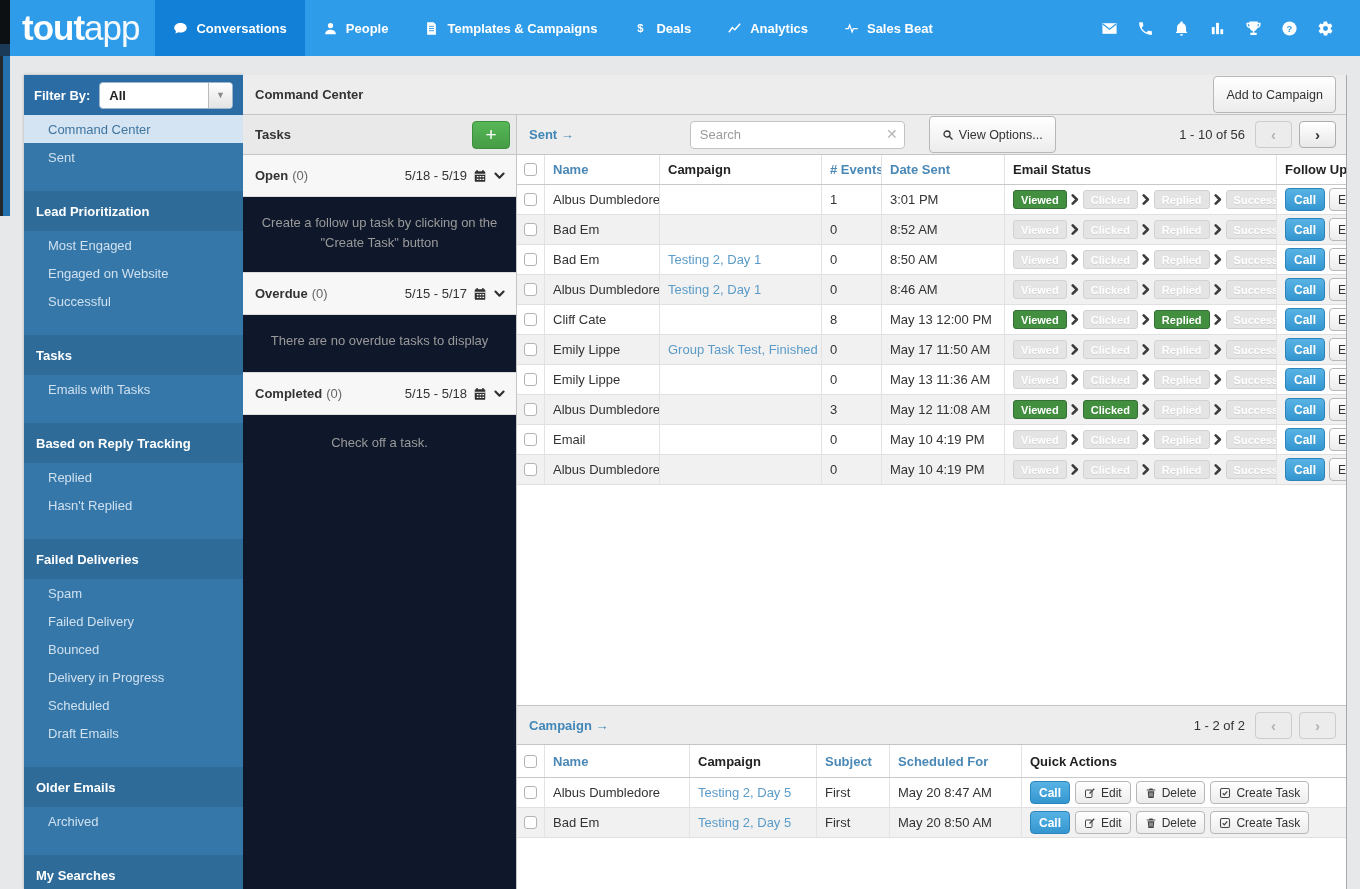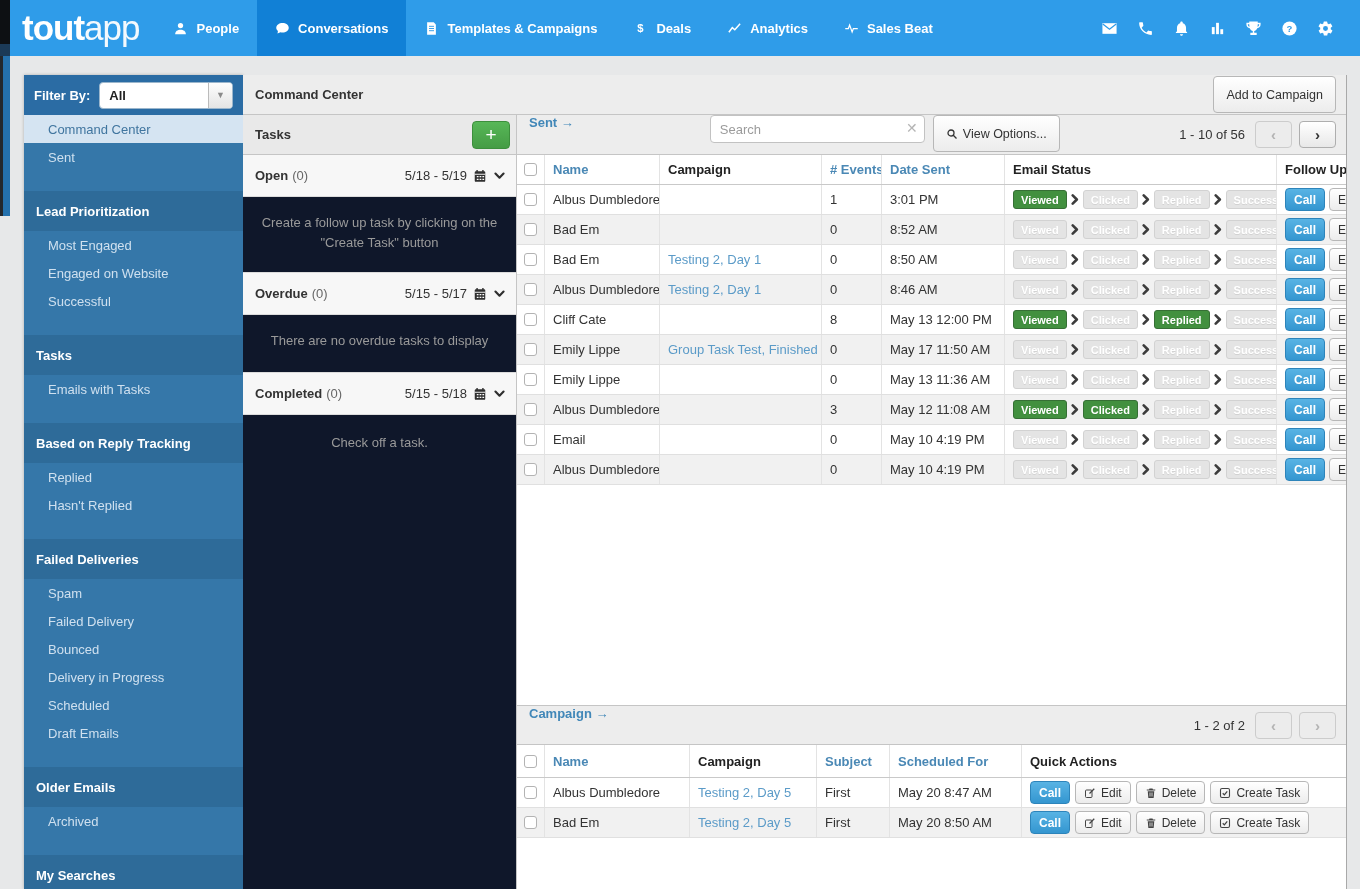--- a/index.html
+++ b/index.html
@@ -64,24 +64,24 @@
   .task-range{margin-left:auto;display:flex;align-items:center;gap:6px;color:#333;}
   .task-range .icon svg{width:14px;height:14px;display:block;color:#2f2f2f;}
   .task-range .chev svg{width:13px;height:13px;color:#2f2f2f;}
   .task-sec-body{background:#0f172a;color:#9a9a9a;text-align:center;padding:18px 16px 0;line-height:1.55;border-bottom:1px solid #dcdcdc;}
   .task-sec-body.b0{height:76px;padding-top:16px;}
   .task-sec-body.b1{height:58px;padding-top:16px;}
   .task-sec-body.b2{flex:1;border-bottom:none;}
 
   
   .right-panel{flex:1;min-width:0;display:flex;flex-direction:column;background:#fff;}
-  .panel-bar{height:40px;background:#ededed;border-bottom:1px solid #c5c5c5;display:flex;padding:0 10px 0 12px;gap:8px;}
+  .panel-bar{height:40px;background:#ededed;border-bottom:1px solid #c5c5c5;display:flex;align-items:center;padding:0 10px 0 12px;gap:24px;}
   .panel-bar.sched{border-top:1px solid #c5c5c5;}
   .panel-title{font-weight:bold;color:var(--header-link);cursor:pointer;white-space:nowrap;}
-  .search-wrap{position:relative;margin-left:100px;padding-left:28px;}
+  .search-wrap{position:relative;margin-left:64px;padding-left:28px;}
   .search-input{width:215px;height:28px;border:1px solid #c2c2c2;border-radius:4px;padding:0 26px 0 9px;font-size:13px;color:#333;font-family:"Liberation Sans",sans-serif;}
   .search-input::placeholder{color:#9b9b9b;}
   .search-clear{position:absolute;right:7px;top:5px;color:#b5b5b5;font-size:14px;cursor:pointer;}
   .pager-group{margin-left:auto;display:flex;align-items:center;gap:7px;}
   .pager-text{color:#333;margin-right:3px;}
   .pager{width:37px;height:27px;border-radius:4px;display:flex;align-items:center;justify-content:center;font-size:15px;font-weight:bold;cursor:pointer;}
   .pager.on{background:linear-gradient(#fff,#e8e8e8);border:1px solid #aeaeae;color:#333;}
   .pager.off{background:#ececec;border:1px solid #cccccc;color:#b3b3b3;}
 
   
@@ -116,36 +116,36 @@
 
 <div id="app">
 
   <div class="navbar">
     <div class="nav-corner"></div>
     <div class="logo">
       <span class="b">tout</span>
         <span class="l">app</span>
     </div>
     <div class="nav-tabs" id="nav-tabs">
+        <div class="nav-tab active">
+          <span class="icon">
+            <svg viewBox="0 0 24 24" fill="currentColor" style="width: 15px; height: 15px;">
+              <path d="M12 3C6.5 3 2 6.4 2 10.6c0 2 1 3.9 2.7 5.2L4 20l4.7-2c1 .3 2.1.4 3.3.4 5.5 0 10-3.4 10-7.8S17.5 3 12 3z"></path>
+            </svg>
+          </span>
+          <span>Conversations</span>
+        </div>
         <div class="nav-tab">
           <span class="icon">
             <svg viewBox="0 0 24 24" fill="currentColor" style="width: 15px; height: 15px;">
               <circle cx="12" cy="7.2" r="4.2"></circle>
               <path d="M3.5 20.5c0-4.2 3.8-6.7 8.5-6.7s8.5 2.5 8.5 6.7v.7h-17z"></path>
             </svg>
           </span>
           <span>People</span>
-        </div>
-        <div class="nav-tab active">
-          <span class="icon">
-            <svg viewBox="0 0 24 24" fill="currentColor" style="width: 15px; height: 15px;">
-              <path d="M12 3C6.5 3 2 6.4 2 10.6c0 2 1 3.9 2.7 5.2L4 20l4.7-2c1 .3 2.1.4 3.3.4 5.5 0 10-3.4 10-7.8S17.5 3 12 3z"></path>
-            </svg>
-          </span>
-          <span>Conversations</span>
         </div>
         <div class="nav-tab">
           <span class="icon">
             <svg viewBox="0 0 24 24" fill="currentColor" style="width: 15px; height: 15px;">
               <path d="M5 2h10.5L19 5.5V22H5z"></path>
               <path d="M8 8.5h8M8 12h8M8 15.5h8" stroke="#2f9ce9" stroke-width="1.5"></path>
             </svg>
           </span>
           <span>Templates &amp; Campaigns</span>
         </div>

